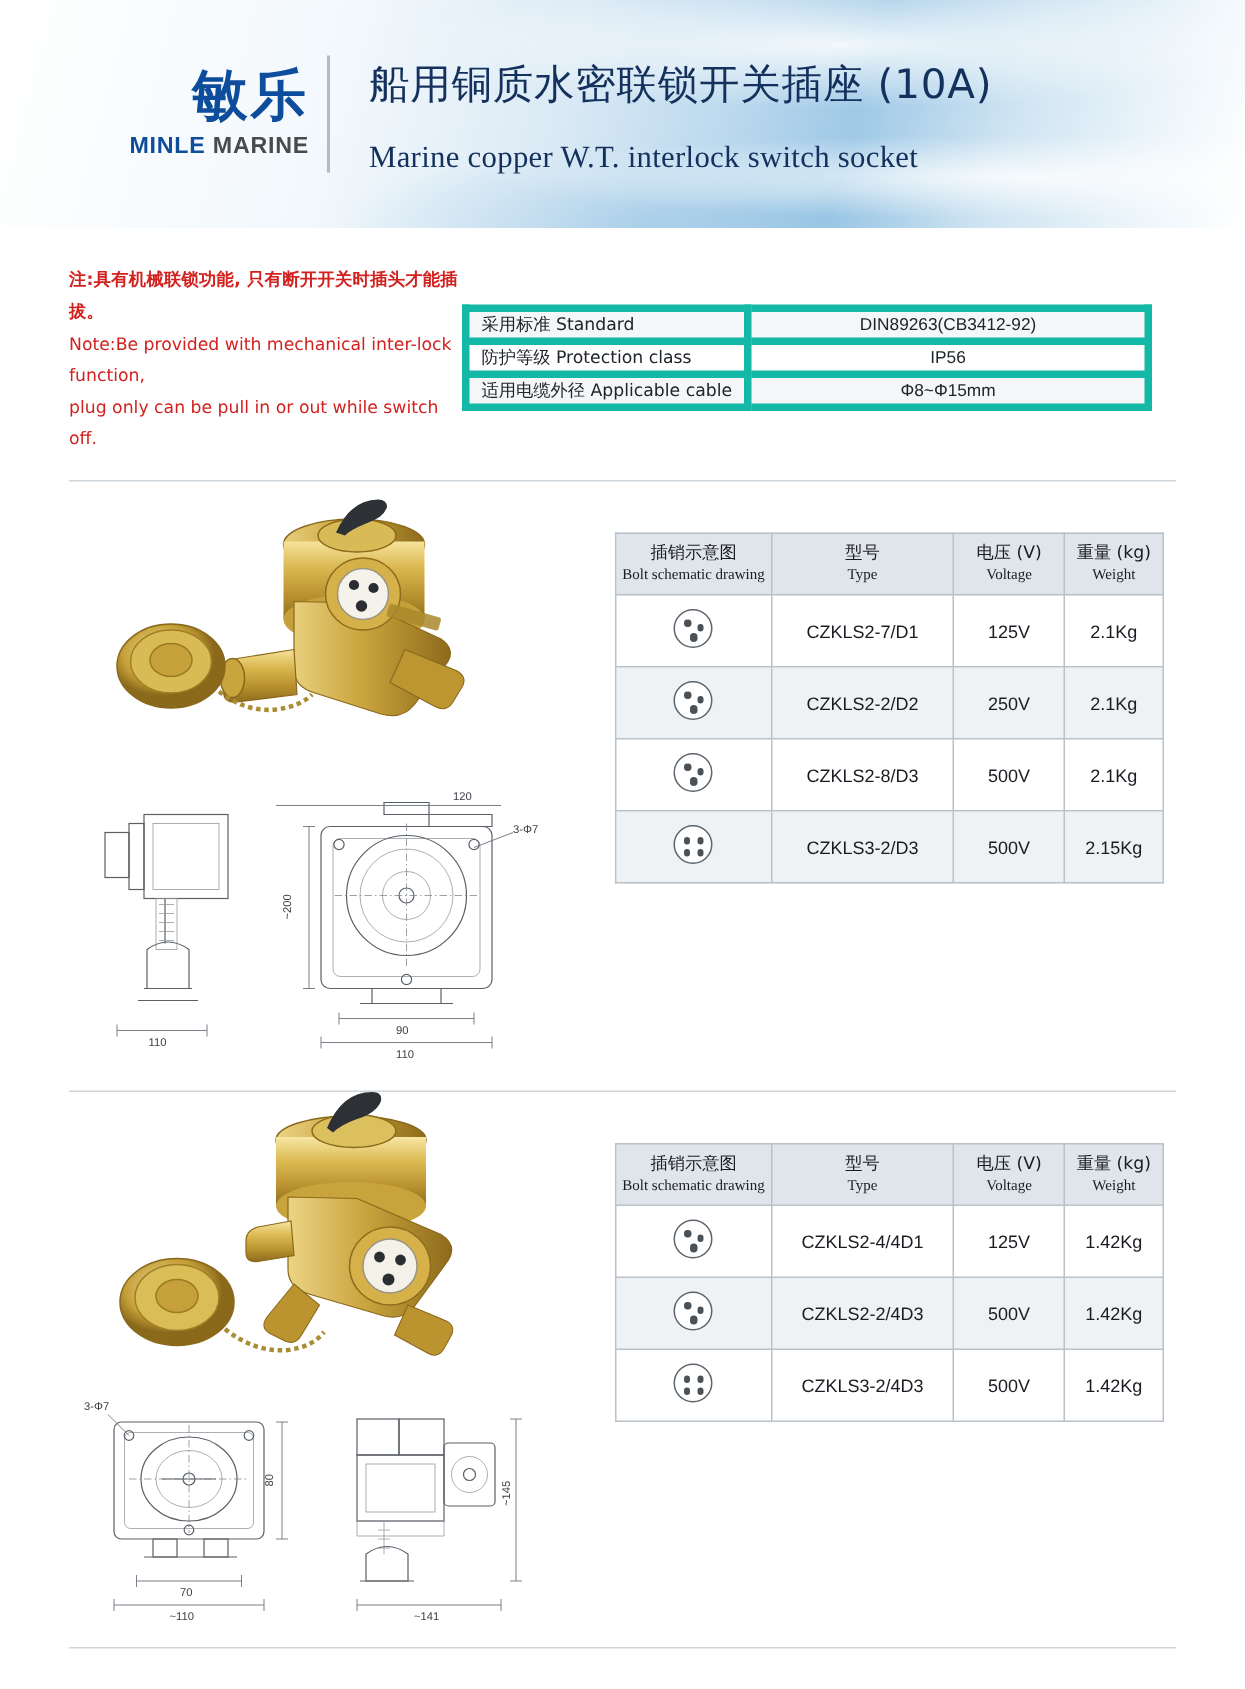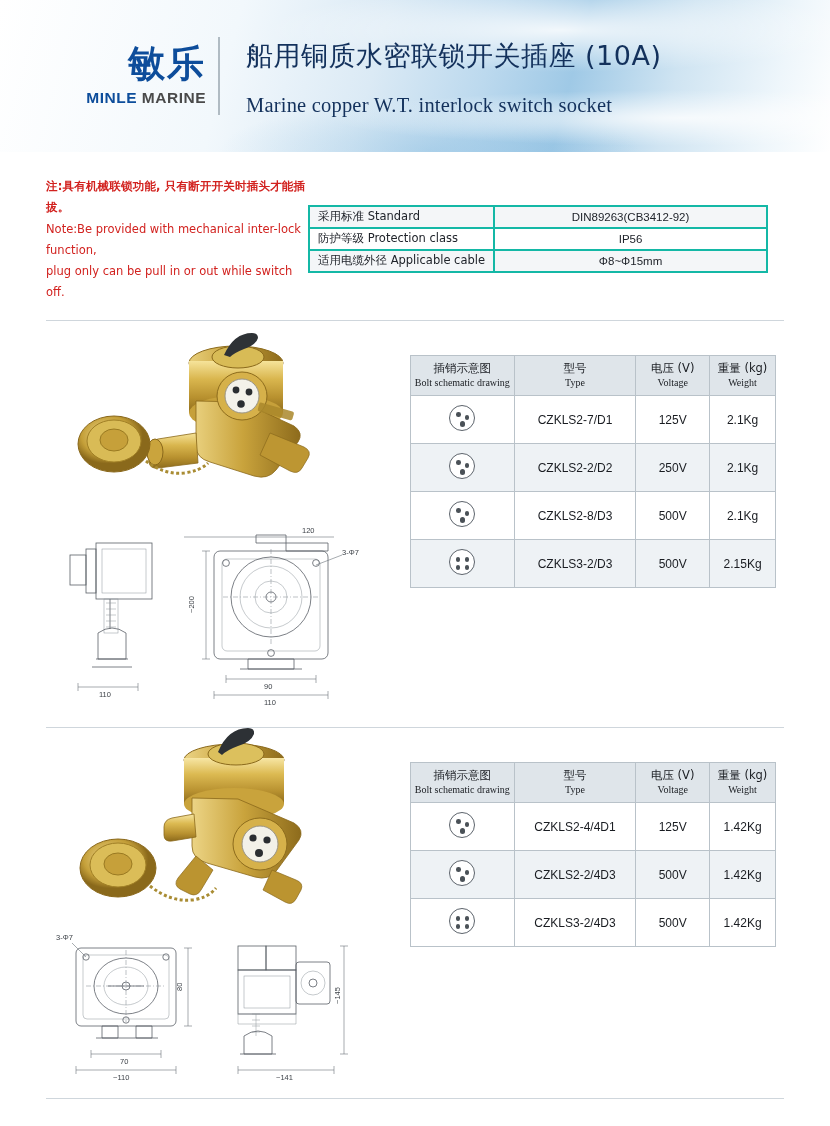--- a/index.html
+++ b/index.html
@@ -77,21 +77,21 @@
     font-family:"DejaVu Sans", sans-serif;
   }
   .note .l1 { font-weight:bold; letter-spacing:.2px; }
   .spec-table {
     border-collapse:collapse;
     width:460px;
     font-size:11.5px;
     font-family:"DejaVu Sans", sans-serif;
   }
   .spec-table td {
-    border:2px solid #14b8a6;
+    border:5px solid #14b8a6;
     height:22px;
     padding:1px 8px;
     color:#20242b;
   }
   .spec-table td.k {
     width:158px; background:#ffffff; white-space:nowrap;
   }
   .spec-table td.v {
     text-align:center; background:#eef1f4;
     font-family:"Liberation Sans", sans-serif;

